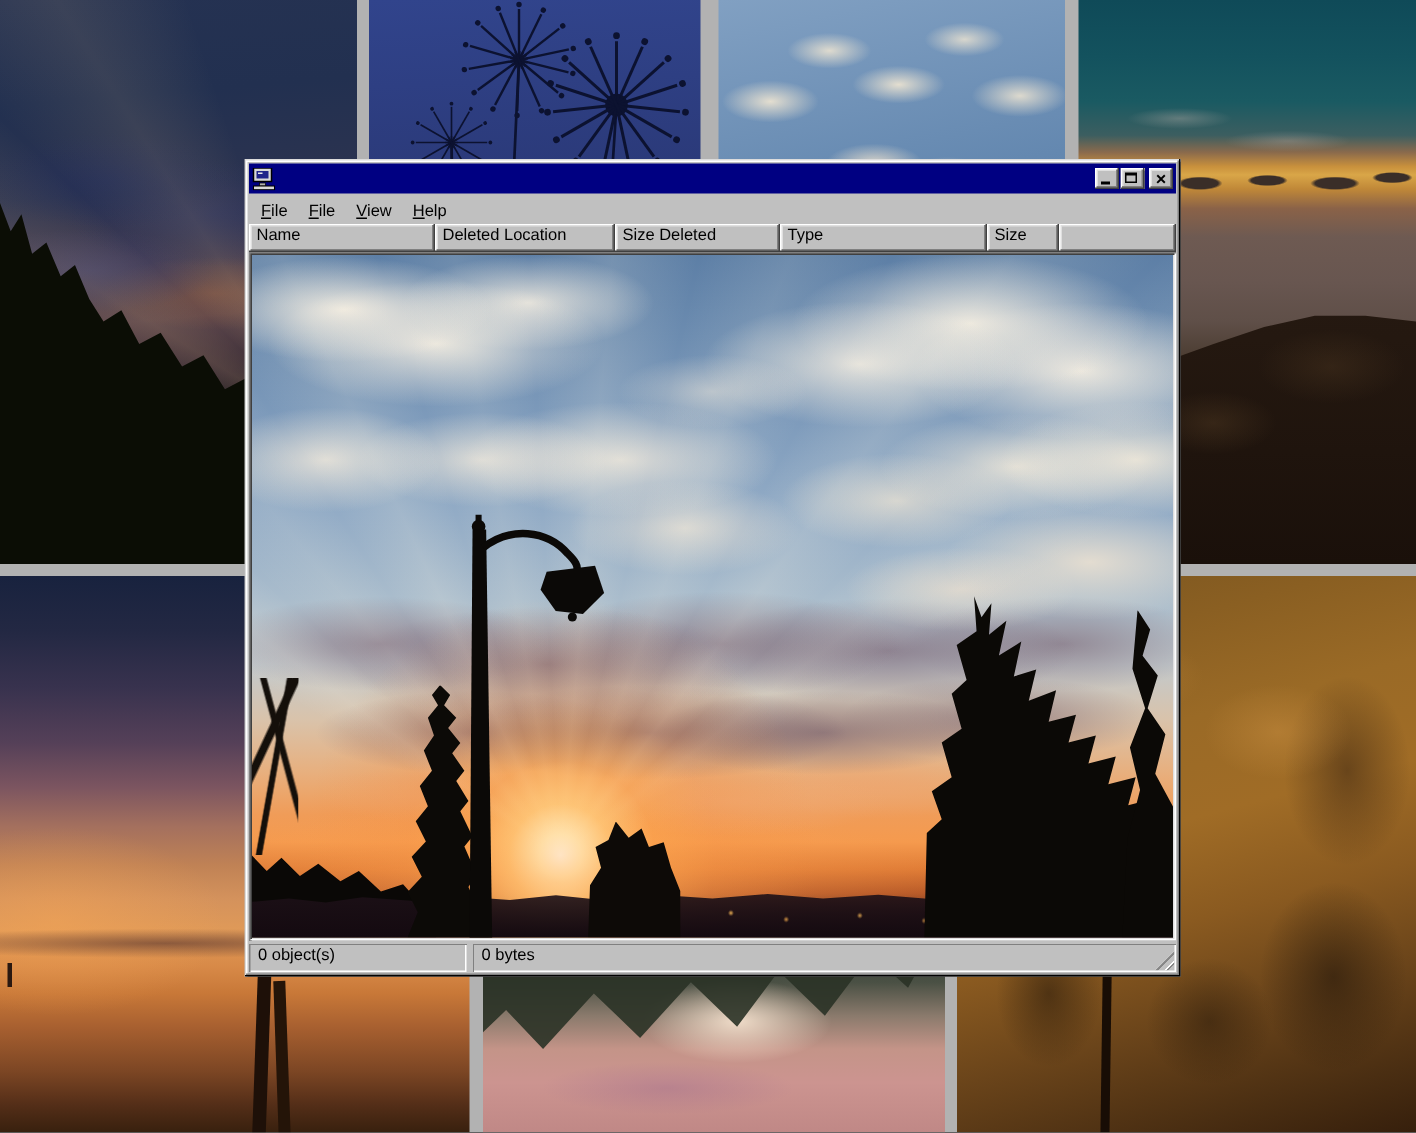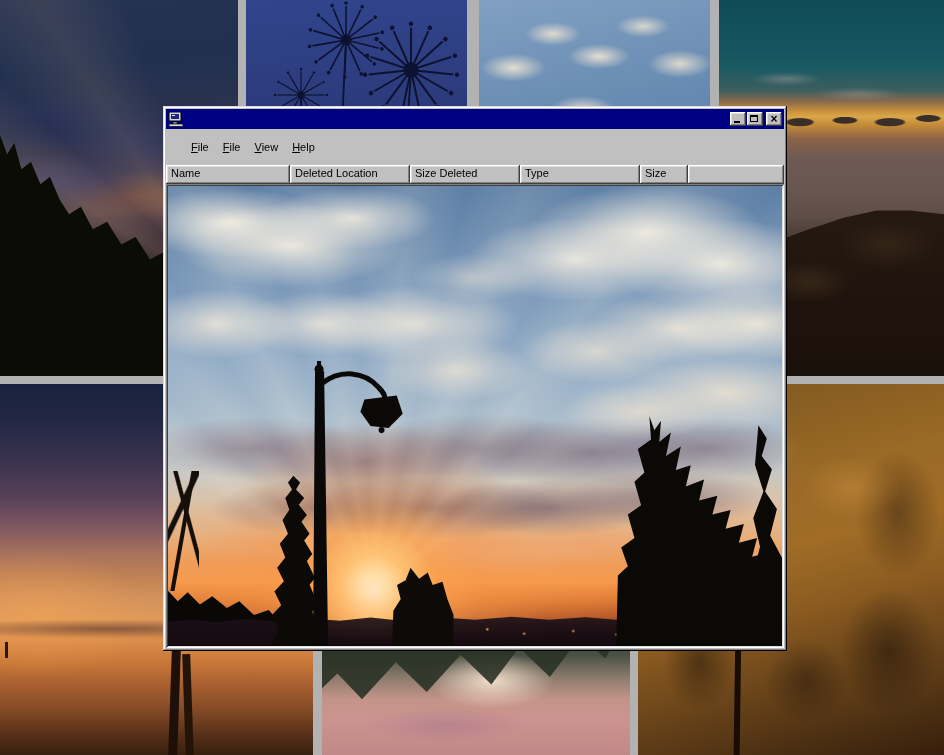--- a/index.html
+++ b/index.html
@@ -98,21 +98,21 @@
   .titlebar{height:20px;flex:0 0 auto;background:#000082;display:flex;align-items:center;padding:0 2px;color:#fff;}
   .title-icon{width:16px;height:15px;flex:0 0 auto;margin-right:3px;}
   .title-text{flex:1;font-size:11px;font-weight:bold;white-space:nowrap;overflow:hidden;}
   .tbtn{width:16px;height:14px;flex:0 0 auto;background:#c0c0c0;position:relative;
     box-shadow:inset -1px -1px 0 #404040, inset 1px 1px 0 #fff, inset -2px -2px 0 #808080, inset 2px 2px 0 #dfdfdf;
     display:flex;align-items:center;justify-content:center;}
   .tbtn + .tbtn{margin-left:1px;}
   .tbtn.close{margin-left:3px;font-size:12px;font-weight:bold;color:#000;line-height:10px;font-family:"Liberation Sans",sans-serif;}
   .glyph-min{position:absolute;left:4px;bottom:3px;width:6px;height:2px;background:#000;}
   .glyph-max{position:absolute;left:3px;top:3px;width:8px;height:7px;border:1px solid #000;border-top-width:2px;box-sizing:border-box;background:transparent;}
-  .menubar{height:36px;flex:0 0 auto;display:flex;align-items:center;font-size:11px;color:#000;padding-left:18px;}
+  .menubar{height:20px;flex:0 0 auto;display:flex;align-items:flex-end;font-size:11px;color:#000;padding-left:1px;}
   .menu-item{padding:2px 7px;}
   .menu-item::first-letter{text-decoration:underline;}
   .headerrow{height:19px;flex:0 0 auto;display:flex;font-size:11px;color:#000;}
   .col{box-sizing:border-box;padding:2px 4px 0 5px;background:#c0c0c0;white-space:nowrap;overflow:hidden;
     box-shadow:inset -1px -1px 0 #404040, inset 1px 1px 0 #fff, inset -2px -2px 0 #808080, inset 2px 2px 0 #dfdfdf;}
   .col.size{}
   .col.blank{flex:1;}
   .client{flex:1;position:relative;overflow:hidden;
     box-shadow:inset 1px 1px 0 #808080, inset -1px -1px 0 #fff, inset 2px 2px 0 #404040, inset -2px -2px 0 #dfdfdf;
     background:#000;padding:2px;}
@@ -306,21 +306,21 @@
       <span class="menu-item">File</span>
       <span class="menu-item">File</span>
       <span class="menu-item">View</span>
       <span class="menu-item">Help</span>
     </div>
 
     <div class="headerrow">
       <div class="col" style="width:124px">Name</div>
       <div class="col" style="width:120px">Deleted Location</div>
       <div class="col" style="width:110px">Size Deleted</div>
-      <div class="col" style="width:120px">Type</div>
+      <div class="col" style="width:138px">Type</div>
       <div class="col size" style="width:48px">Size</div>
       <div class="col blank"></div>
     </div>
 
     <div class="client">
       <div class="photo">
         <div class="clouds"></div>
         <div class="rays"></div>
         <div class="sun"></div>
         <div class="branches"></div>
@@ -334,15 +334,22 @@
           <rect x="5" y="0" width="4" height="5" fill="#0b0907"></rect>
           <circle cx="7" cy="8" r="4.5" fill="#0b0907"></circle>
           <path d="M3,10 L12,10 L16,283 L1,283 Z" fill="#0b0907"></path>
           <path d="M10,22 C28,8 52,10 66,26 C71,31 73,34 72,38" stroke="#0b0907" stroke-width="5" fill="none"></path>
           <path d="M52,38 L84,34 L90,52 L76,66 L58,64 L48,50 Z" fill="#0b0907"></path>
           <circle cx="69" cy="68" r="3" fill="#0b0907"></circle>
         </svg>
       </div>
     </div>
 
+    <div class="statusbar">
+      <div class="spanel objects">0 object(s)</div>
+      <div class="spanel bytes">
+        <span>0 bytes</span>
+        <span class="grip"></span>
+      </div>
+    </div>
 
   </div>
 </div>
 
 </body></html>

